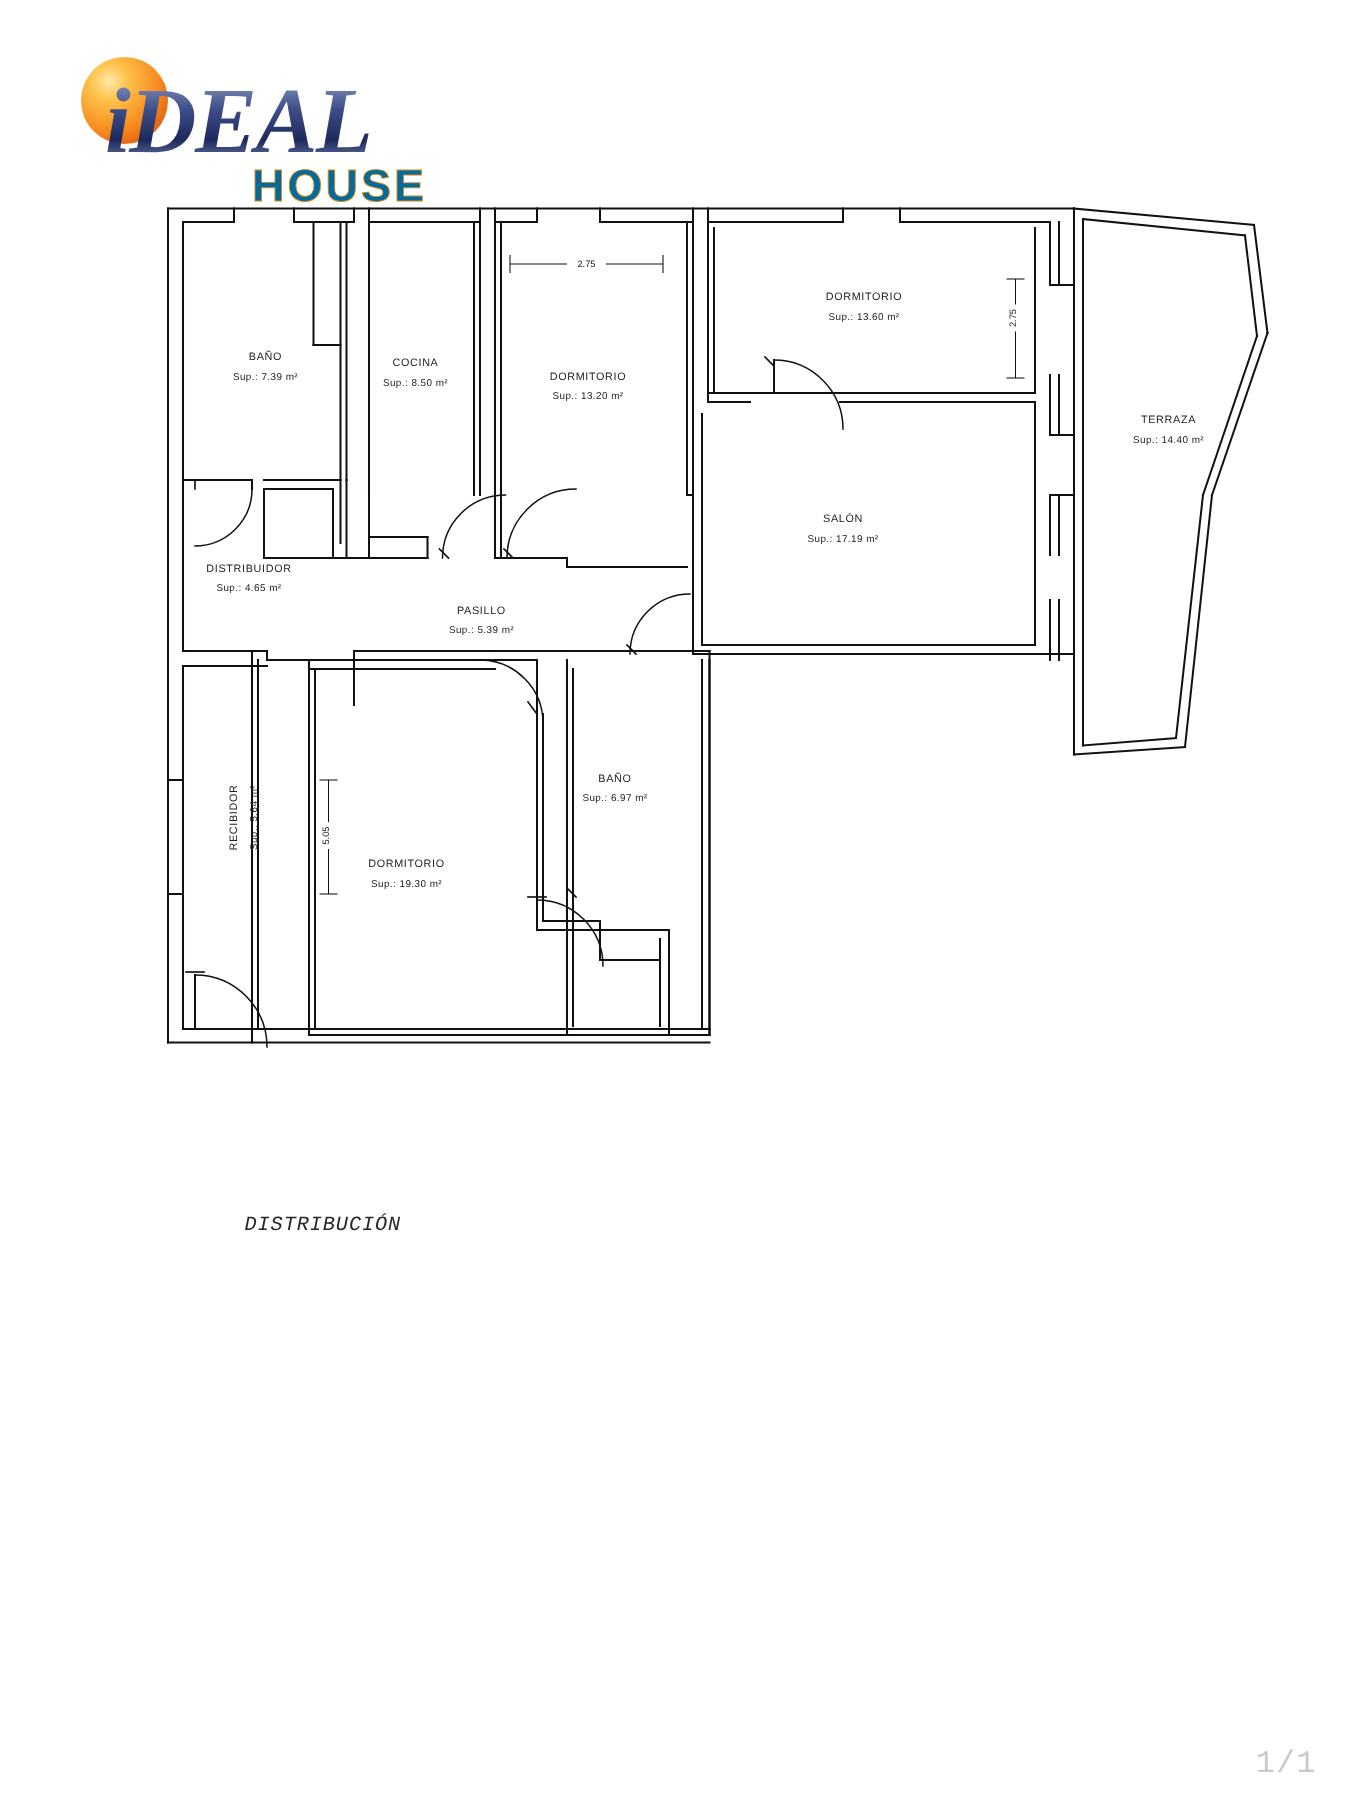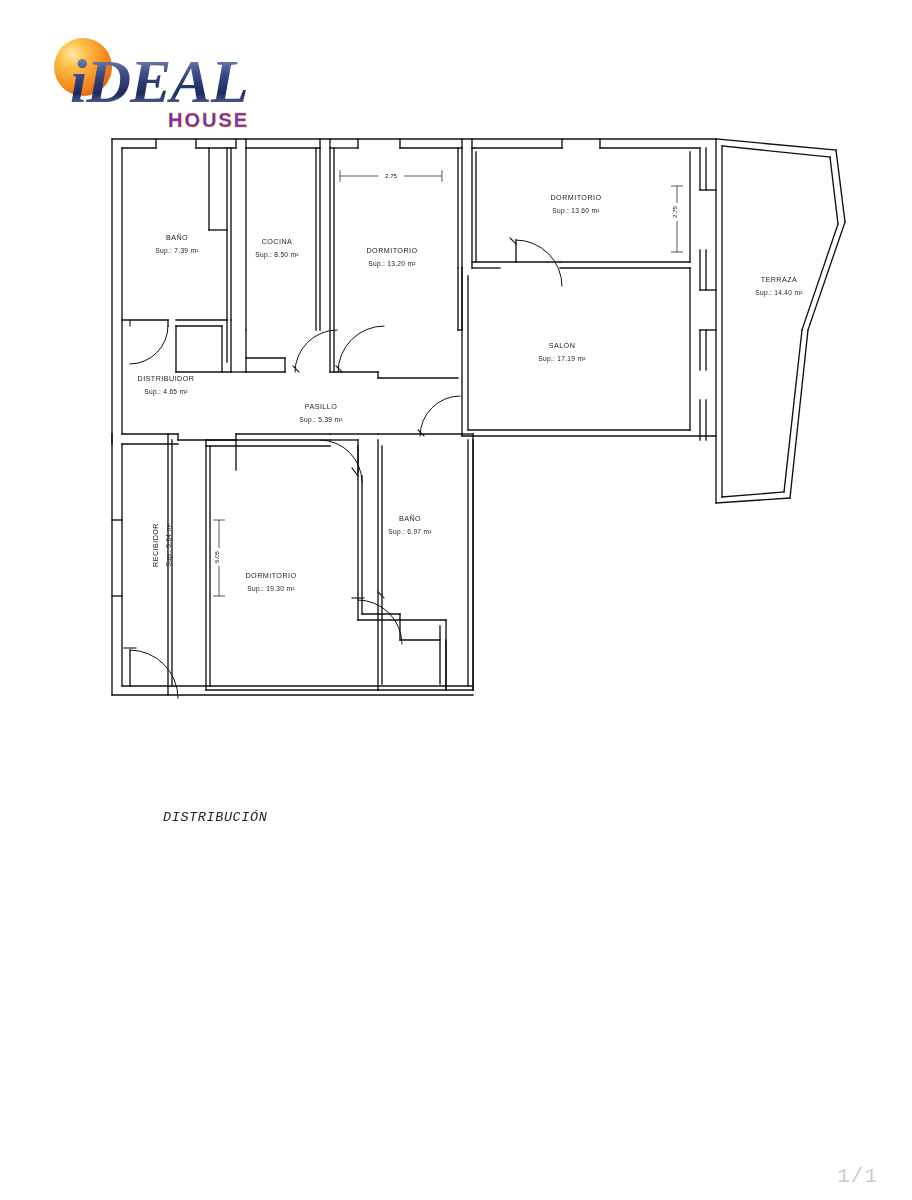--- a/index.html
+++ b/index.html
@@ -49,24 +49,24 @@
     background-clip: text;
     color: transparent;
     white-space: nowrap;
   }
   #logo-house {
     position: absolute;
     left: 120px;
     top: 78px;
     font-family: "Liberation Sans", sans-serif;
     font-weight: bold;
-    font-size: 20px;
+    font-size: 30px;
     letter-spacing: 2px;
     line-height: 1;
-    color: #6d28d9;
+    color: #0369a1;
     -webkit-text-stroke: 0.6px #d9890a;
     white-space: nowrap;
   }
 
   
   #plan-wrap {
     position: absolute;
     left: 0;
     top: 0;
     width: 912px;

